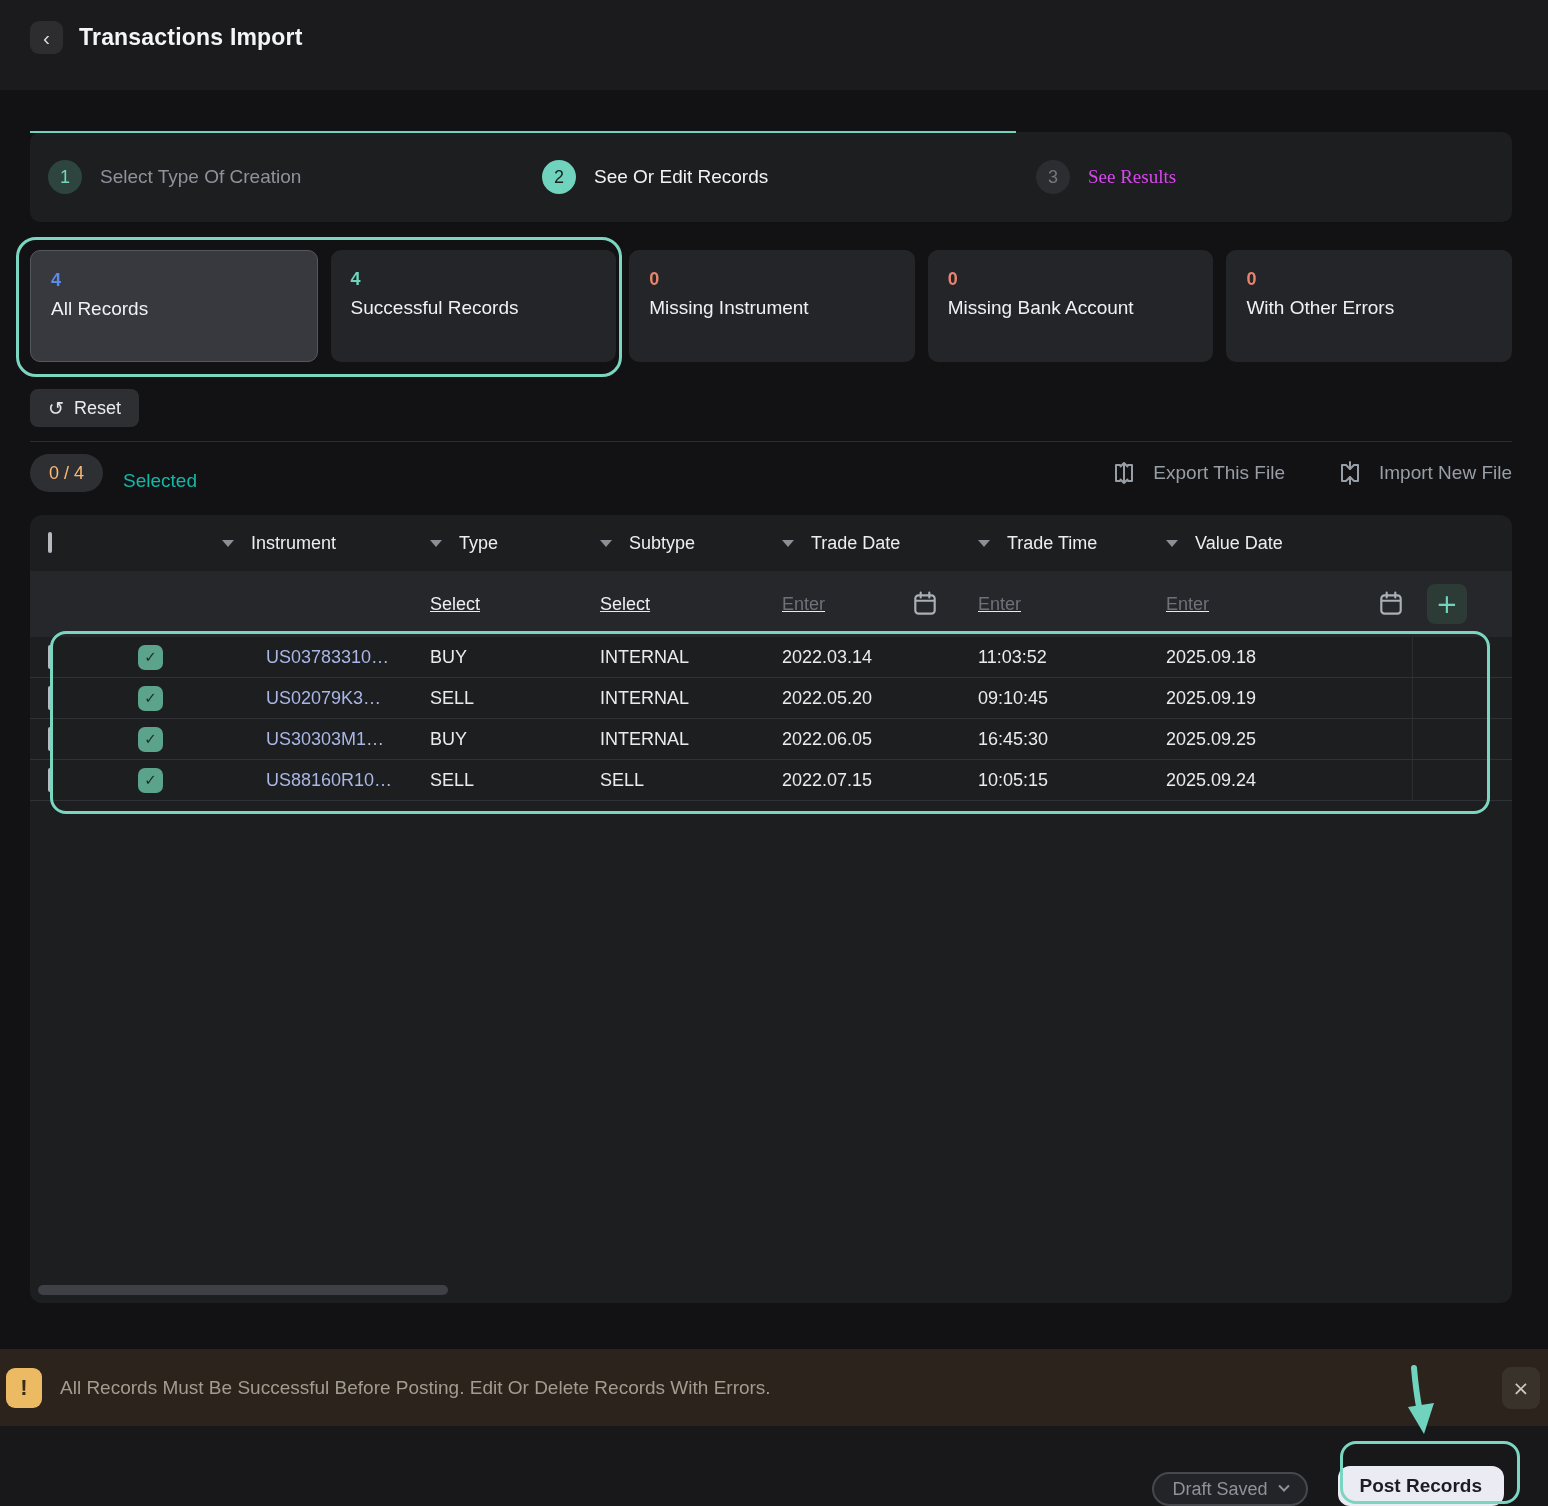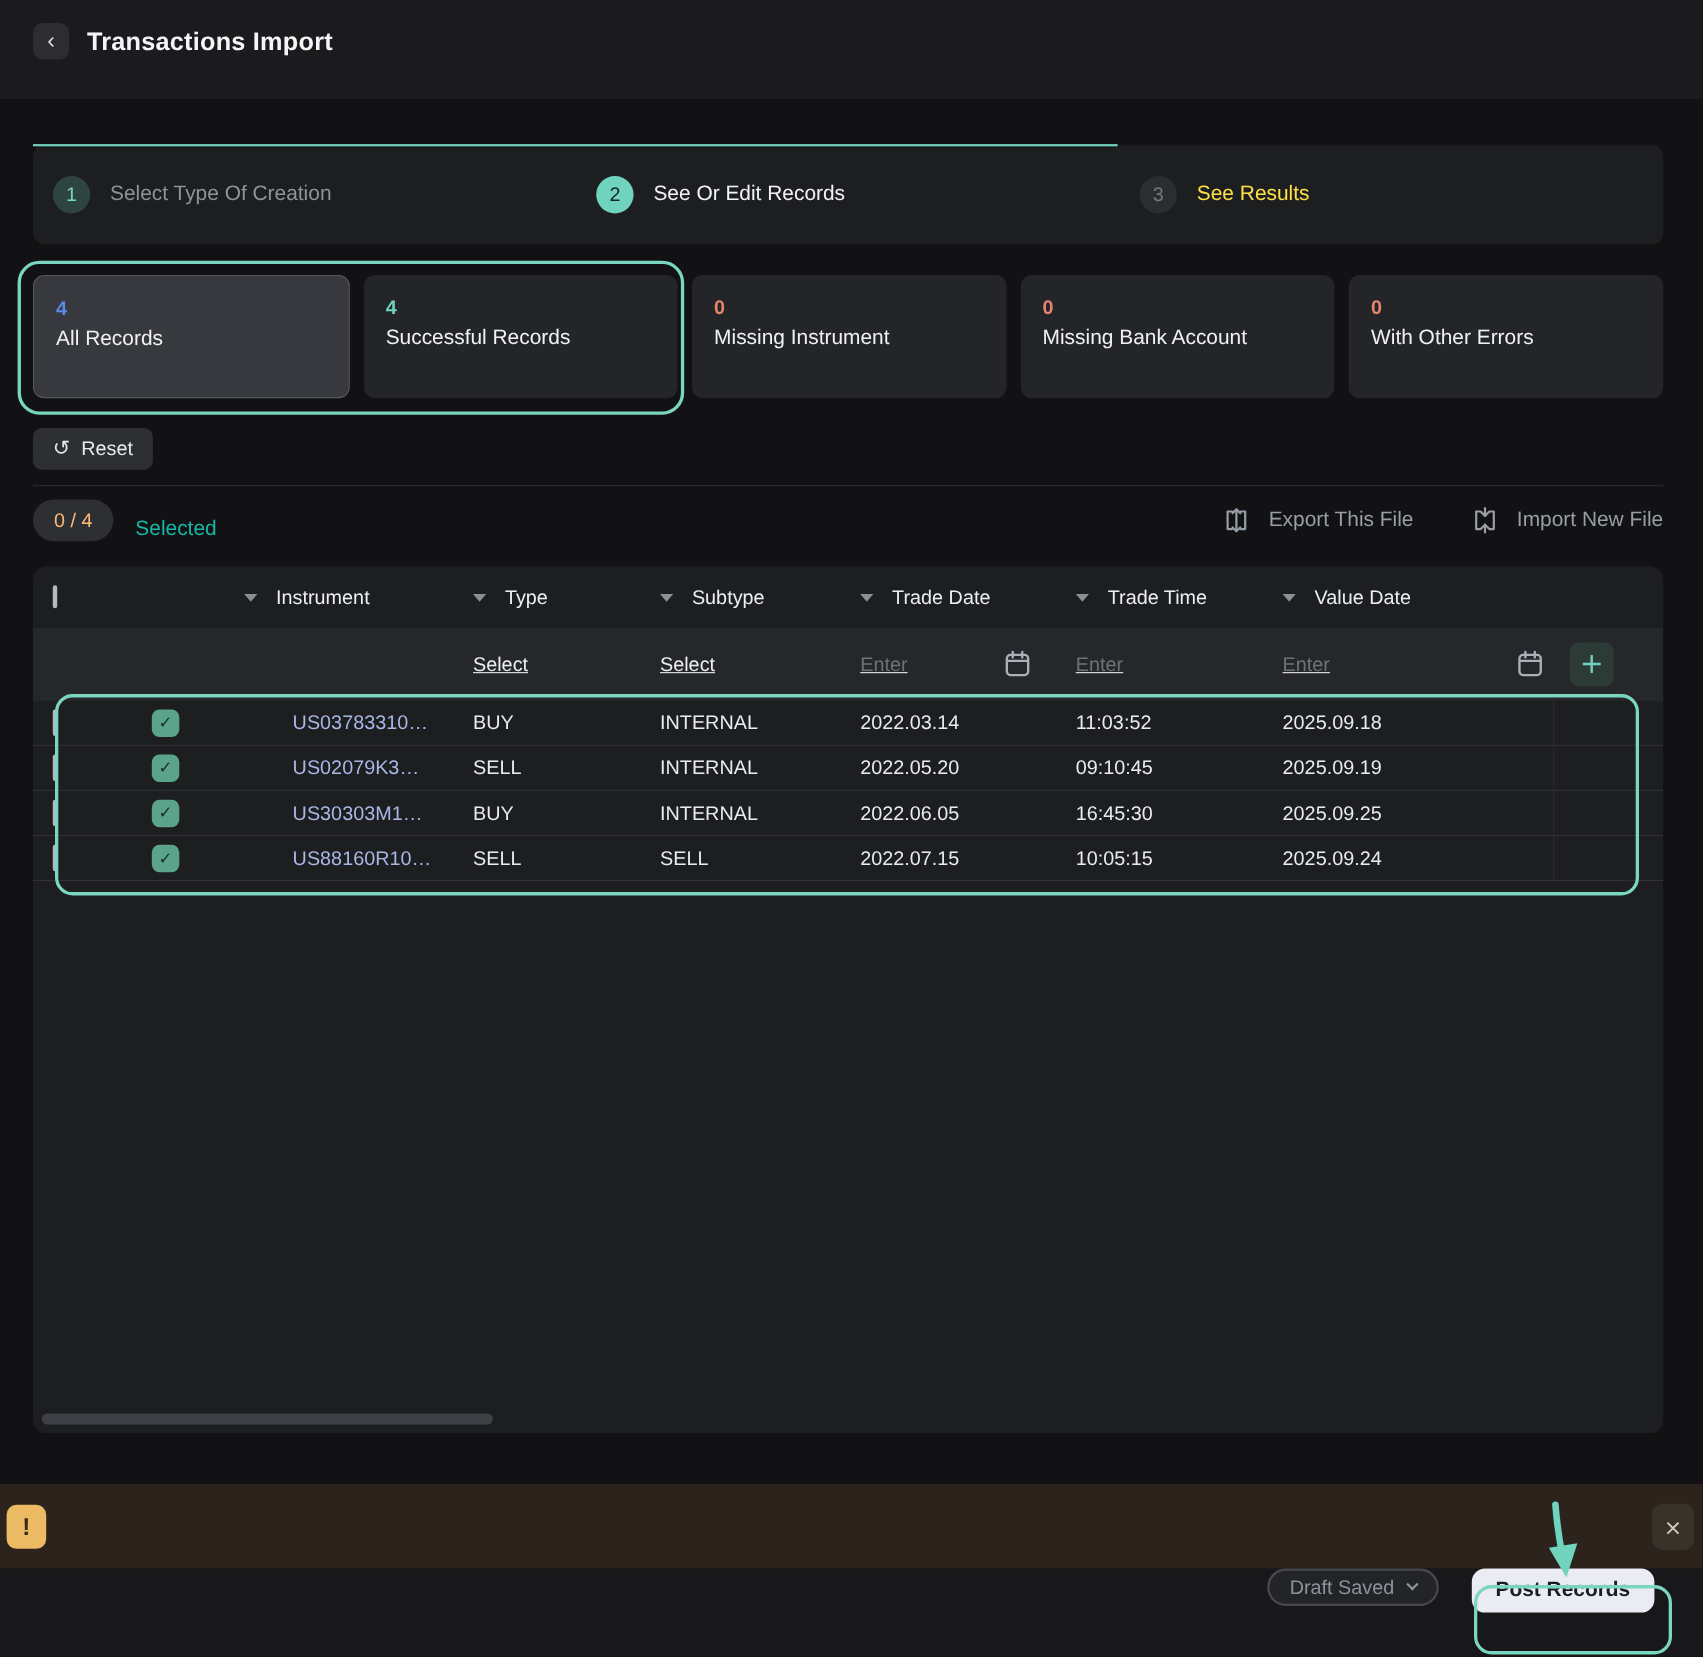--- a/index.html
+++ b/index.html
@@ -22,21 +22,21 @@
   .progress-line { top:131px; left:30px; width:986px; height:2px; background:#6fd3bd; z-index:2; }
   .stepper { top:132px; left:30px; width:1482px; height:90px; background:#1d1e20; border-radius:10px; display:flex; }
   .step { flex:1; display:flex; align-items:center; gap:18px; padding-left:18px; }
   .step-circle { width:34px; height:34px; border-radius:50%; display:flex; align-items:center; justify-content:center; font-size:18px; flex:0 0 auto; }
   .step-done  .step-circle { background:#2e443f; color:#74d6bd; }
   .step-active .step-circle { background:#6fd3bd; color:#18241f; }
   .step-next  .step-circle { background:#2b2d31; color:#73777e; }
   .step-label { font-size:19px; }
   .step-done  .step-label { color:#8d929b; }
   .step-active .step-label { color:#f2f3f5; }
-  .step-next  .step-label { color:#fde047; }
+  .step-next  .step-label { color:#d946ef;font-family:Liberation Serif, serif; }
 
   
   .cards { top:250px; left:30px; width:1482px; height:112px; display:flex; gap:13px; }
   .card { flex:1; background:#232529; border-radius:10px; padding:19px 20px; }
   .card-selected { background:#37393e; border:1px solid #54575c; }
   .card-count { font-size:18px; font-weight:700; margin-bottom:7px; }
   .count-blue { color:#5b8bea; }
   .count-teal { color:#6fd3bd; }
   .count-salmon { color:#e8836d; }
   .card-label { font-size:19px; color:#f0f1f3; }
@@ -83,21 +83,21 @@
   .cell-rest { border-left:1px solid #2c2d31; height:100%; }
   .hscrollbar { position:absolute; left:8px; bottom:8px; width:410px; height:10px; border-radius:5px; background:#3e4045; cursor:pointer; }
 
   
   .banner { top:1349px; left:0; width:1548px; height:77px; background:#2b231c; display:flex; align-items:center; }
   .warn-badge { position:absolute; left:6px; top:19px; width:36px; height:40px; border-radius:9px; background:#ecba62; color:#3a2d18; font-weight:700; font-size:22px; display:flex; align-items:center; justify-content:center; }
   .banner-text { margin-left:60px; color:#a39d90; font-size:19px; }
   .banner-close { position:absolute; right:8px; top:18px; width:38px; height:42px; border:none; border-radius:9px; background:#39322a; color:#cfcabf; font-size:20px; cursor:pointer; font-family:"DejaVu Sans",sans-serif; }
 
   
-  .footer { top:1426px; left:0; width:1548px; height:80px; background:#18181a; display:flex; align-items:flex-start; justify-content:flex-end; gap:30px; padding-right:44px; }
+  .footer { top:1426px; left:0; width:1548px; height:80px; background:#18181a; display:flex; align-items:flex-end; justify-content:flex-end; gap:30px; padding-right:44px; }
   .draft-btn { height:34px; border-radius:17px; border:2px solid #46484d; background:#232427; color:#8d929b; font-size:18px; display:inline-flex; align-items:center; gap:12px; padding:0 18px; cursor:pointer; font-family:inherit; }
   .chev-down { width:8px; height:8px; border-right:2px solid #8d929b; border-bottom:2px solid #8d929b; transform:rotate(45deg) translate(-2px,-2px); }
   .post-btn { height:40px; border:none; border-radius:12px; background:#ebebf4; color:#1c1c24; font-size:19px; font-weight:600; padding:0 22px; cursor:pointer; font-family:inherit; }
 
   
   .ann { border:3px solid #7bd6c1; border-radius:18px; pointer-events:none; z-index:6; background:transparent; }
   .ann-cards { left:16px; top:237px; width:606px; height:140px; border-radius:20px; }
   .ann-rows { left:50px; top:631px; width:1440px; height:183px; border-radius:16px; }
   .ann-post { left:1340px; top:1441px; width:180px; height:63px; border-radius:16px; }
   .ann-arrow { left:1398px; top:1364px; width:48px; height:78px; z-index:7; pointer-events:none; }
@@ -324,20 +324,21 @@
     <div>10:05:15</div>
     <div>2025.09.24</div>
     <div class="cell-rest"></div>
   </div>
 
   <div class="hscrollbar"></div>
 </section>
 
 <div class="abs banner">
   <span class="warn-badge">!</span>
+  <span class="banner-text">All Records Must Be Successful Before Posting. Edit Or Delete Records With Errors.</span>
   <button class="banner-close">
     <span>×</span>
   </button>
 </div>
 
 <footer class="abs footer">
   <button class="draft-btn">
     <span>Draft Saved</span>
     <span class="chev-down"></span>
   </button>

